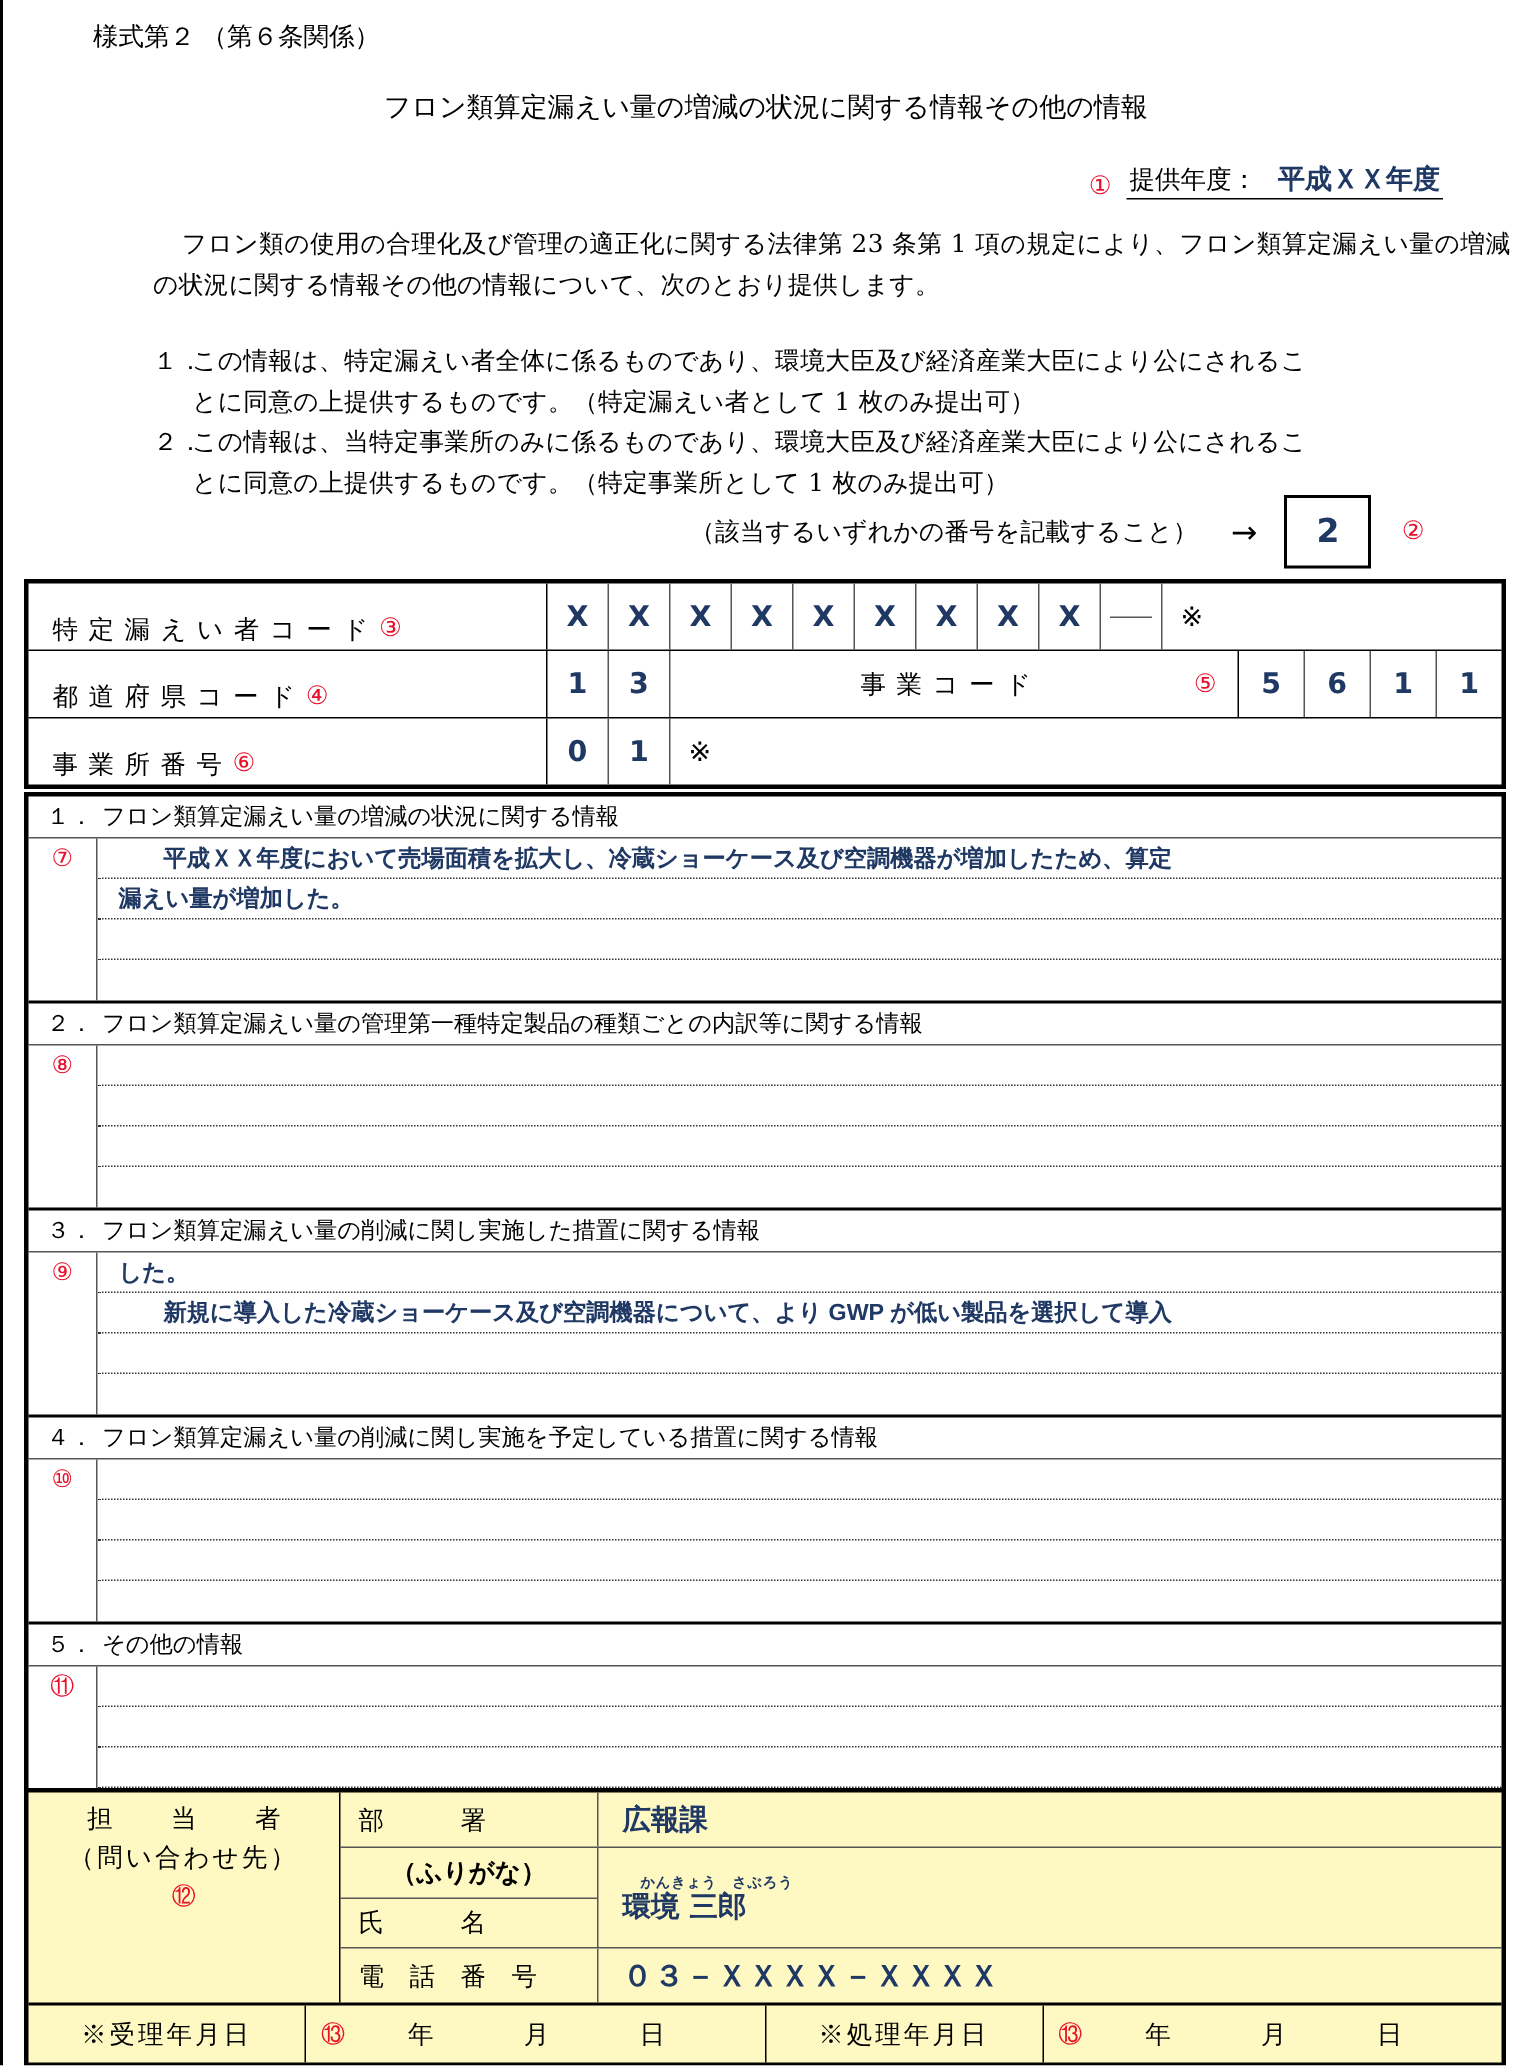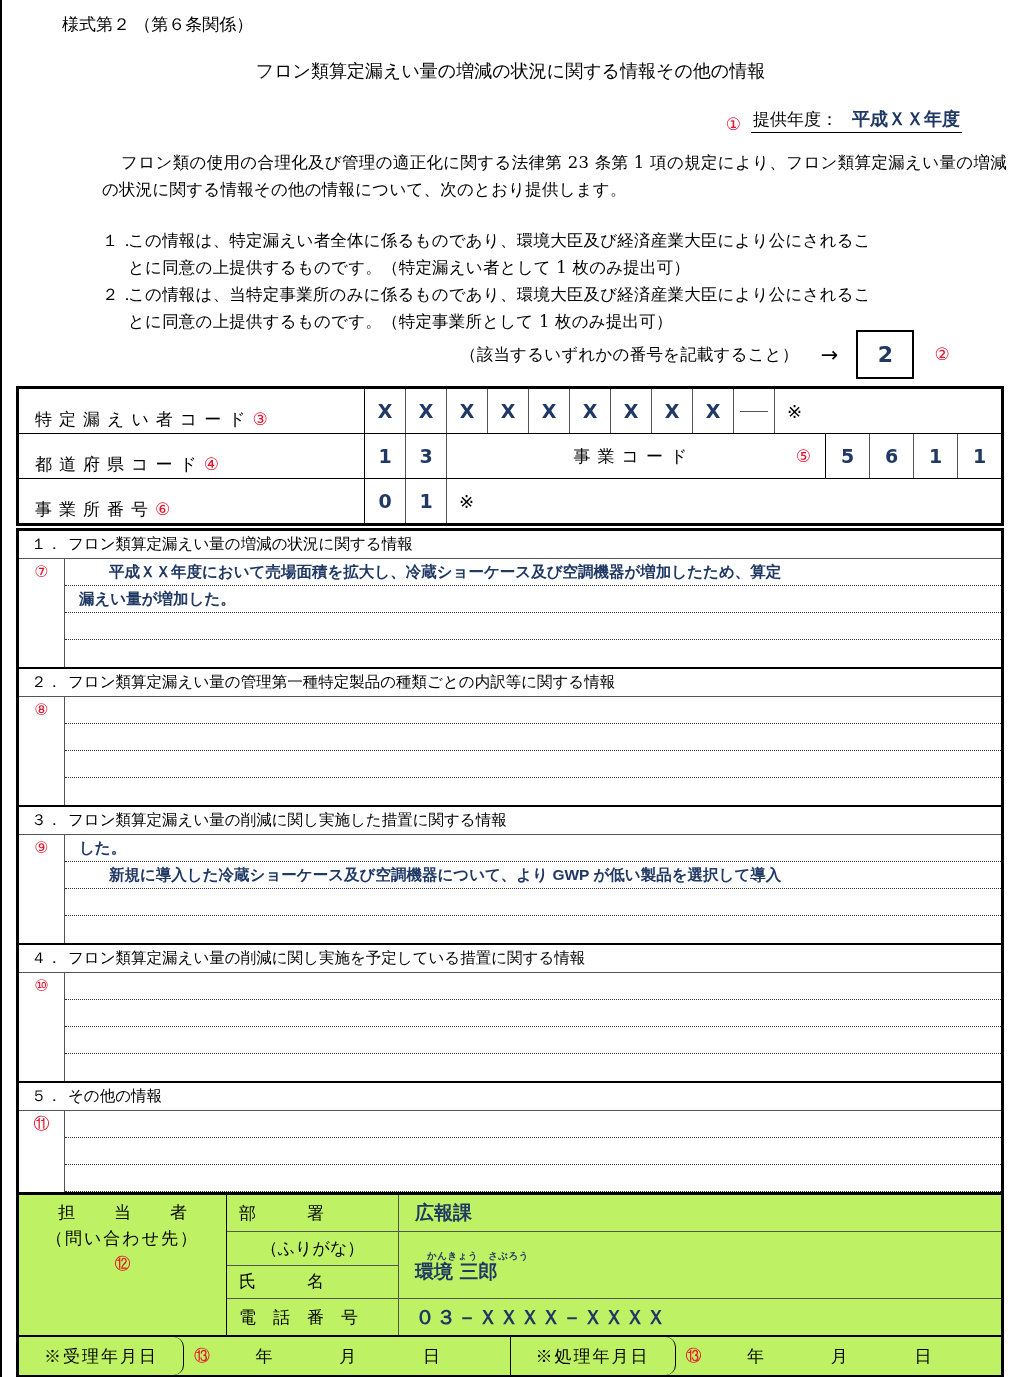--- a/index.html
+++ b/index.html
@@ -151,21 +151,21 @@
   .ruled {
     height: 27px; border-bottom: 1.6px dotted #333;
     display: flex; align-items: center; padding-left: 14px; box-sizing: border-box;
     font-size: 16px;
   }
   .ruled.nodot { border-bottom: none; }
   .ruled .txt { color: #1f3864; font-family: Liberation Sans, sans-serif; font-weight: bold; font-size: 15.5px; }
   .ruled .txt .ind { display: inline-block; width: 30px; }
 
   
-  #contact { left: 14px; top: 1192px; width: 988px; border: 3px solid #000; box-sizing: border-box; background:#bef264; }
+  #contact { left: 14px; top: 1192px; width: 988px; border: 3px solid #000; box-sizing: border-box; background:#fef9c3; }
   #contact .c-row { display: flex; }
   .c-left {
     width: 208px; flex: none; border-right: 1.6px solid #000; box-sizing: border-box;
     display: flex; flex-direction: column; align-items: center; justify-content: flex-start;
     padding-top: 6px;
     font-family: "DejaVu Serif", "Liberation Serif", serif; font-size: 17px;
   }
   .c-left .l1 { letter-spacing: 11px; padding-left: 11px; }
   .c-left .l2 { letter-spacing: 2px; margin-top: 3px; }
   .c-left .l3 { margin-top: 6px; }
@@ -181,23 +181,23 @@
   .c-val { flex: 1; display: flex; align-items: center; padding-left: 16px; }
   .c-val .v { color: #1f3864; font-family: "DejaVu Sans", "Liberation Sans", sans-serif; font-weight: bold; font-size: 19px; }
   .c-val .v.tel { font-size: 20px; letter-spacing: 1px; }
   .ruby-wrap { display: flex; flex-direction: column; line-height: 1; padding-top: 2px; }
   .ruby-line { font-size: 9.5px; color: #1f3864; font-family: "DejaVu Sans", sans-serif; font-weight: bold; letter-spacing: 0.5px; margin-bottom: 2px; margin-left: 12px; }
   .ruby-line .gap { display: inline-block; width: 10px; }
 
   
   #date-row { display: flex; border-top: 2.4px solid #000; height: 38px; }
   .d-label {
-    width: 165px; flex: none; border-right: 1.6px solid #000; box-sizing: border-box;
+    width: 185px; flex: none; border-right: 1.6px solid #000; box-sizing: border-box;
     display: flex; align-items: center; justify-content: center;
-    font-family: Liberation Mono, monospace; font-size: 17px; letter-spacing: 2px; border-radius: 10px;
+    font-family: Liberation Mono, monospace; font-size: 17px; letter-spacing: 2px;
   }
   .d-field {
     flex: 1; display: flex; align-items: center; border-right: 1.6px solid #000;
     box-sizing: border-box; padding: 0 10px;
   }
   .d-field.last { border-right: none; }
   .d-field .ymd {
     flex: 1; display: flex; align-items: center; justify-content: space-around;
     font-family: "DejaVu Serif", "Liberation Serif", serif; font-size: 17px;
     padding: 0 26px 0 12px;
@@ -439,21 +439,21 @@
 
         <div class="c-sub" style="height:36px">
           <div class="c-key">部　　　署</div>
           <div class="c-val">
               <span class="v">広報課</span>
             </div>
         </div>
 
         <div class="c-sub" style="height:66px">
           <div class="c-key" style="flex-direction:column;align-items:stretch;justify-content:center;padding:0">
-            <div style="height:32px;display:flex;align-items:center;justify-content:center;">（ふりがな）</div>
+            <div style="height:32px;display:flex;align-items:center;justify-content:center;font-weight:bold;">（ふりがな）</div>
             <div style="height:33px;display:flex;align-items:center;justify-content:space-between;padding:0 12px;border-top:1.3px solid #555;box-sizing:border-box;">
                 <span>氏　　　名</span>
               </div>
           </div>
           <div class="c-val">
             <span class="ruby-wrap">
               <span class="ruby-line"><span>かんきょう</span><span class="gap"></span><span>さぶろう</span></span>
               <span class="v">環境 三郎</span>
             </span>
           </div>

